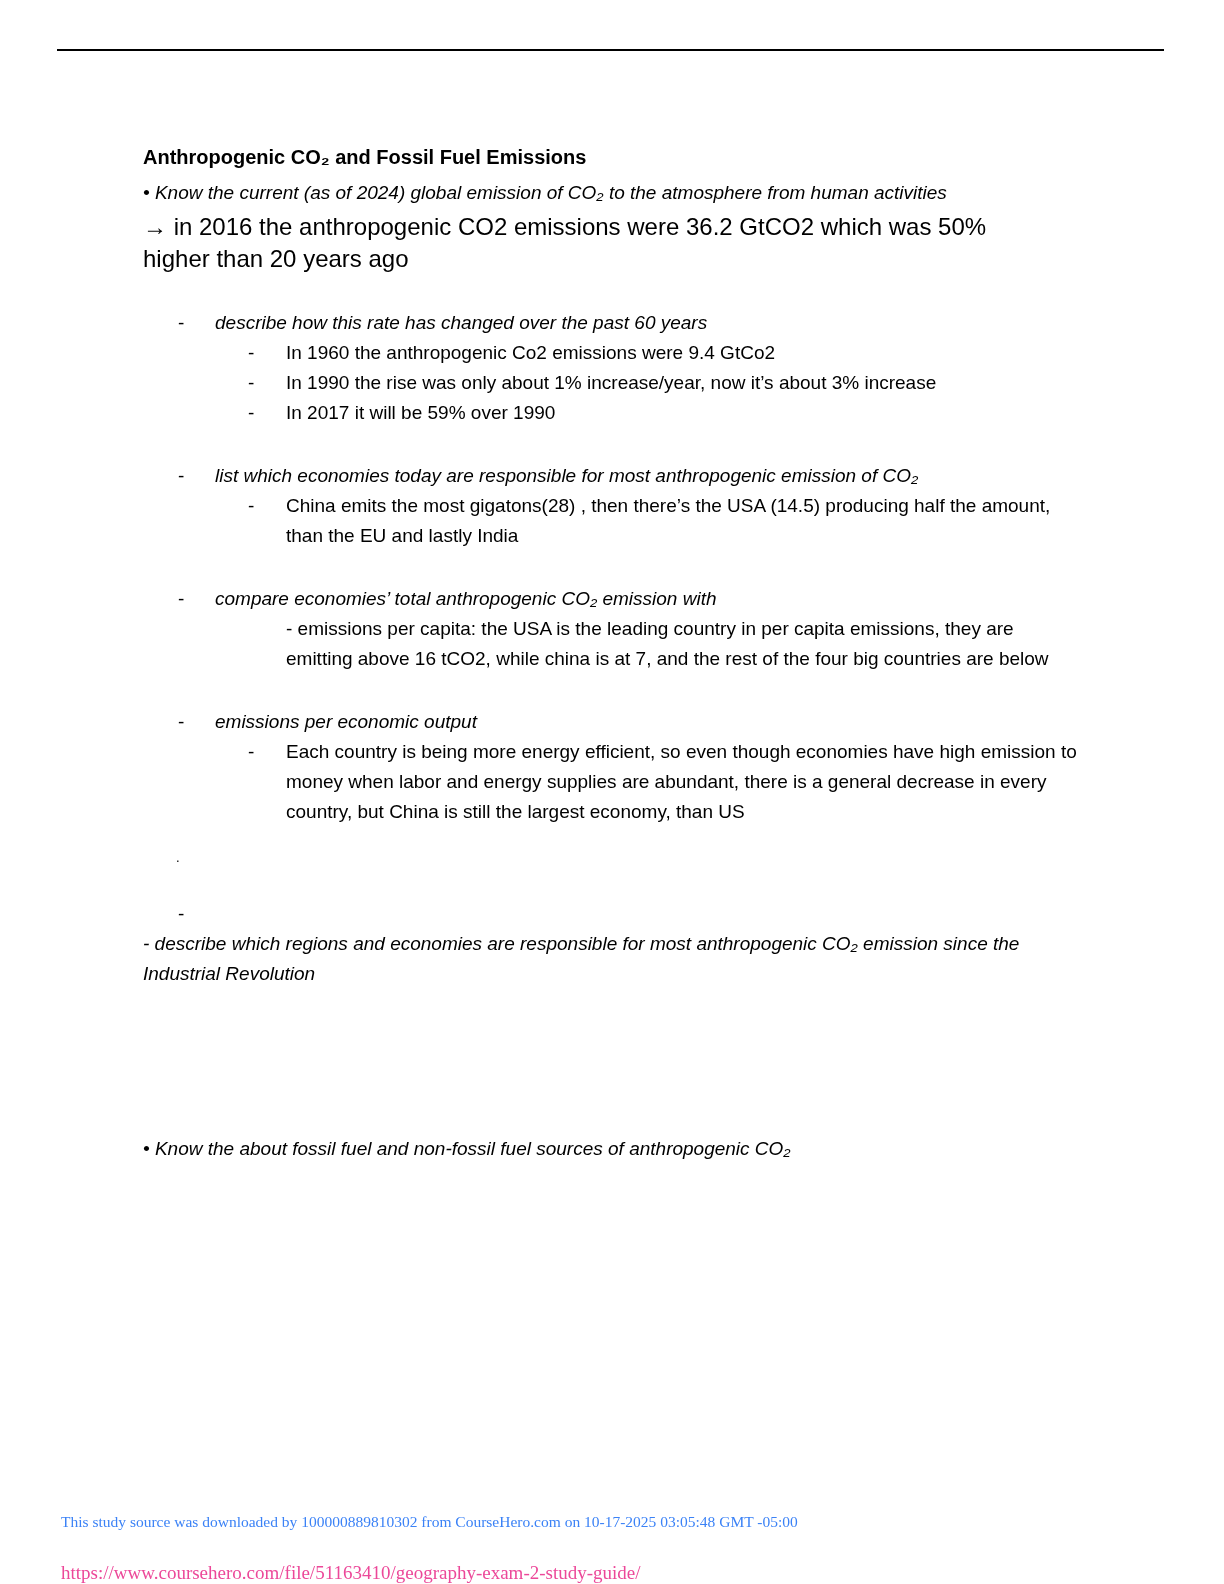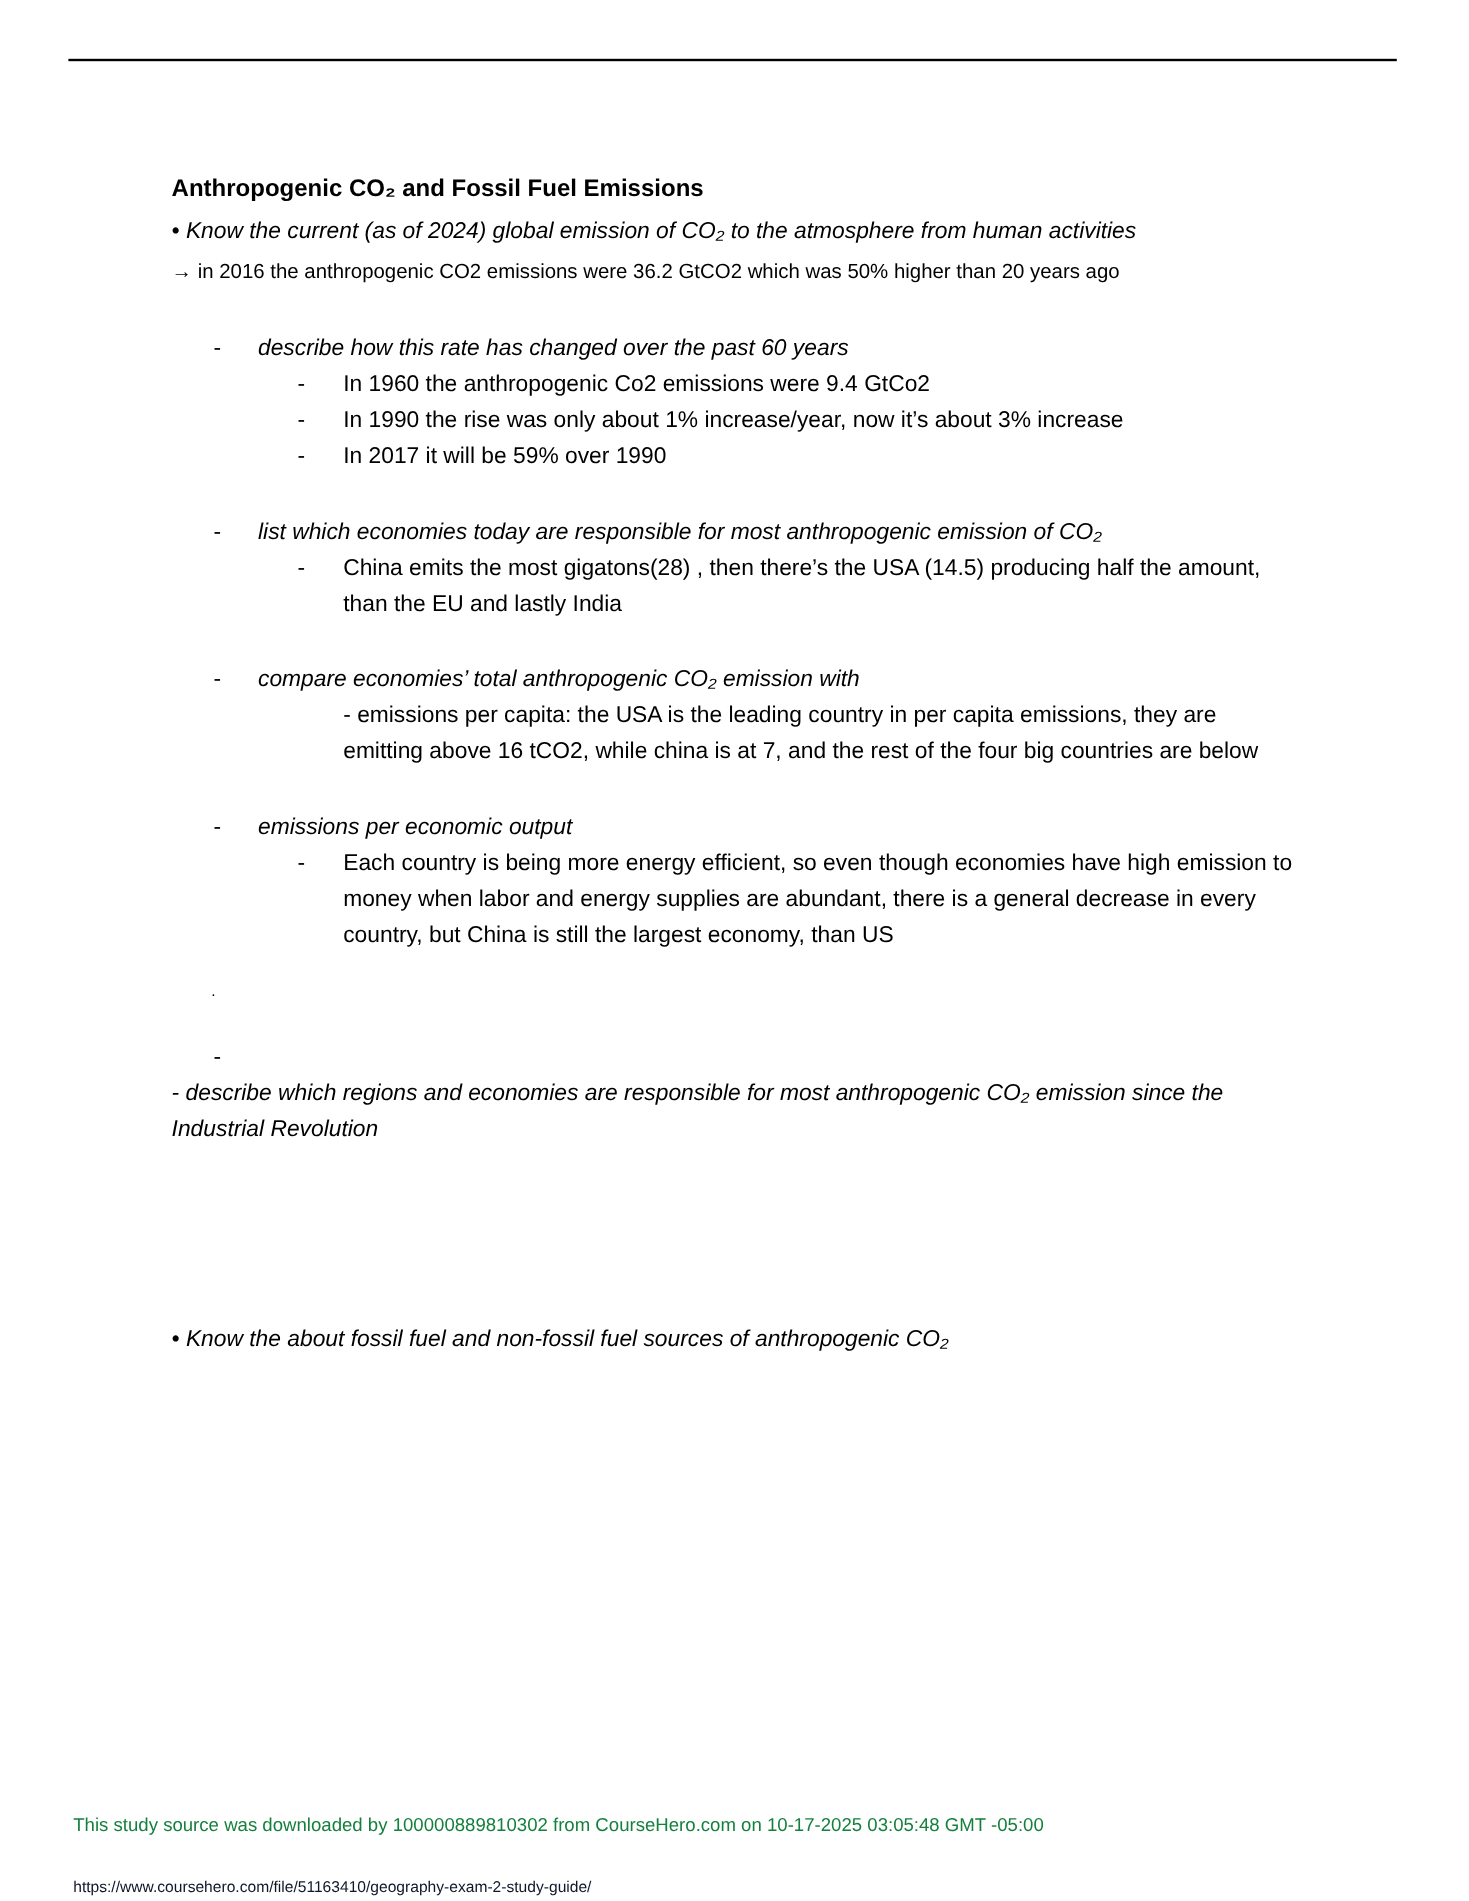--- a/index.html
+++ b/index.html
@@ -34,21 +34,21 @@
   .italic { font-style: italic; }
   .doc-title {
     margin: 145px 0 0 0;
     font-size: 20px;
     line-height: 24px;
     font-weight: bold;
   }
   .objective { margin-top: 9px; }
   .answer {
     margin-top: 3px;
-    font-size: 17px;
+    font-size: 24px;
     line-height: 32px;
     max-width: 885px;
   }
   .li { display: flex; }
   .l1 { padding-left: 35px; margin-top: 33px; }
   .l1 > .marker { flex: none; width: 37px; }
   .l2 { padding-left: 105px; }
   .l2 > .marker { flex: none; width: 38px; }
   .pt-inline { padding-left: 143px; }
   .stray {
@@ -58,33 +58,33 @@
     line-height: 30px;
   }
   .contrast { margin-top: 26px; }
   .describe { }
   .describe-ans { padding-left: 72px; margin-top: 4px; max-width: 872px; }
   .objective2 { margin-top: 145px; }
   .footer-note {
     position: absolute;
     left: 61px;
     top: 1512px;
-    font-family: Liberation Sans, sans-serif;
+    font-family: Liberation Serif, serif;
     font-size: 15.5px;
     line-height: 20px;
-    color: #15803d;
+    color: #3b82f6;
   }
   .footer-url {
     position: absolute;
     left: 61px;
     top: 1563px;
-    font-family: Liberation Sans, sans-serif;
-    font-size: 13px;
+    font-family: Liberation Serif, serif;
+    font-size: 19px;
     line-height: 20px;
-    color: #0f172a;
+    color: #ec4899;
     text-decoration: none;
     cursor: pointer;
   }
 </style>
 </head>
 <body>
 
 <div class="page">
 
   <hr class="top-rule">

